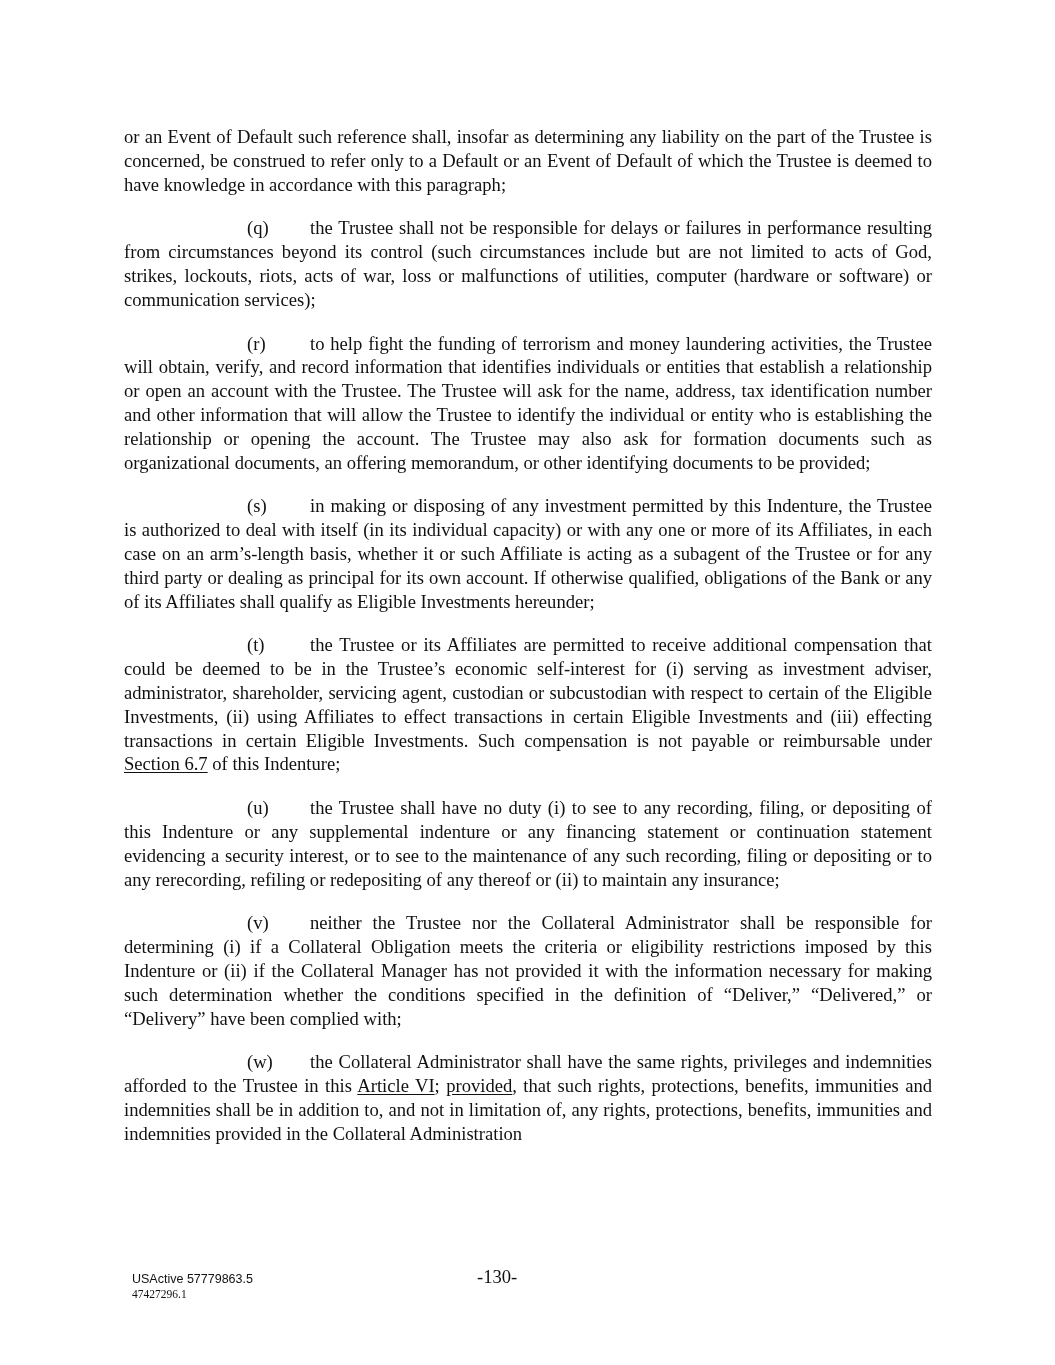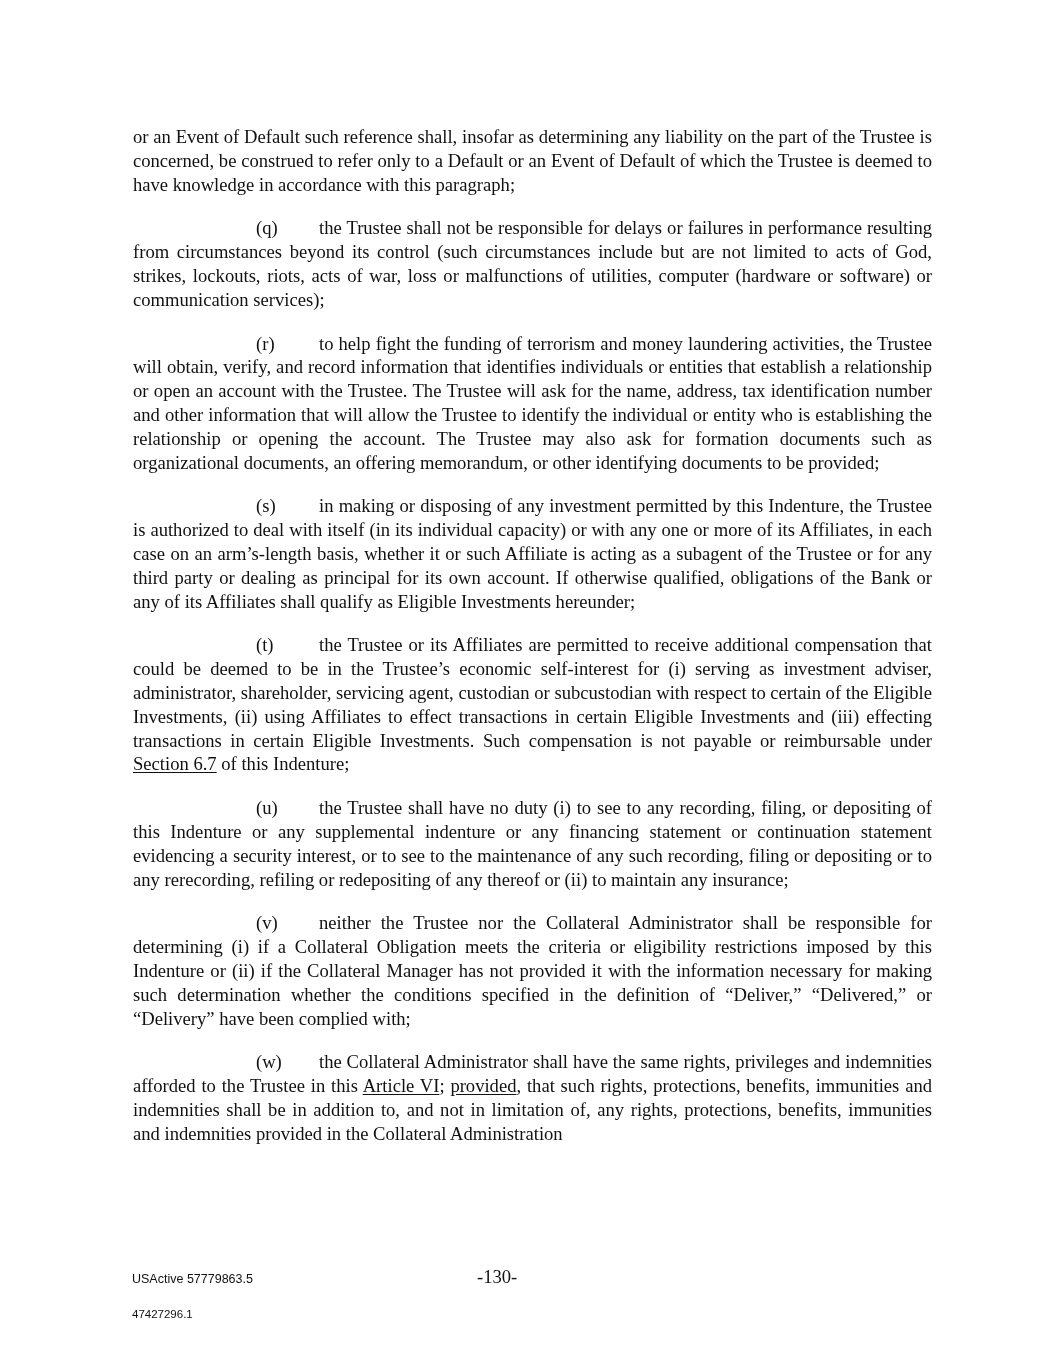--- a/index.html
+++ b/index.html
@@ -17,45 +17,44 @@
     .page {
       position: absolute;
       left: 124px;
       top: 125px;
       width: 808px;
       font-family: "Liberation Serif", serif;
       font-size: 18.6px;
       line-height: 23.8px;
     }
     .para {
-      margin: 0 0 20px 9px;
+      margin: 0 0 20px 0;
       text-align: justify;
     }
     .para .label {
       display: inline-block;
       margin-left: 123px;
       width: 63px;
     }
     u {
       text-decoration: underline;
       text-underline-offset: 2px;
     }
     .footer-left {
       position: absolute;
       left: 132px;
       top: 1271px;
       font-family: "Liberation Sans", sans-serif;
       font-size: 12.5px;
       line-height: 16px;
     }
     .footer-left .sub {
-      font-family: Liberation Sans, sans-serif;
+      font-family: Liberation Serif, serif;
       font-size: 11.5px;
       line-height: 15px;
-      margin-top: 20px;
     }
     .page-number {
       position: absolute;
       left: 477px;
       top: 1266px;
       font-family: "Liberation Serif", serif;
       font-size: 18.6px;
     }
   </style>
 </head>

